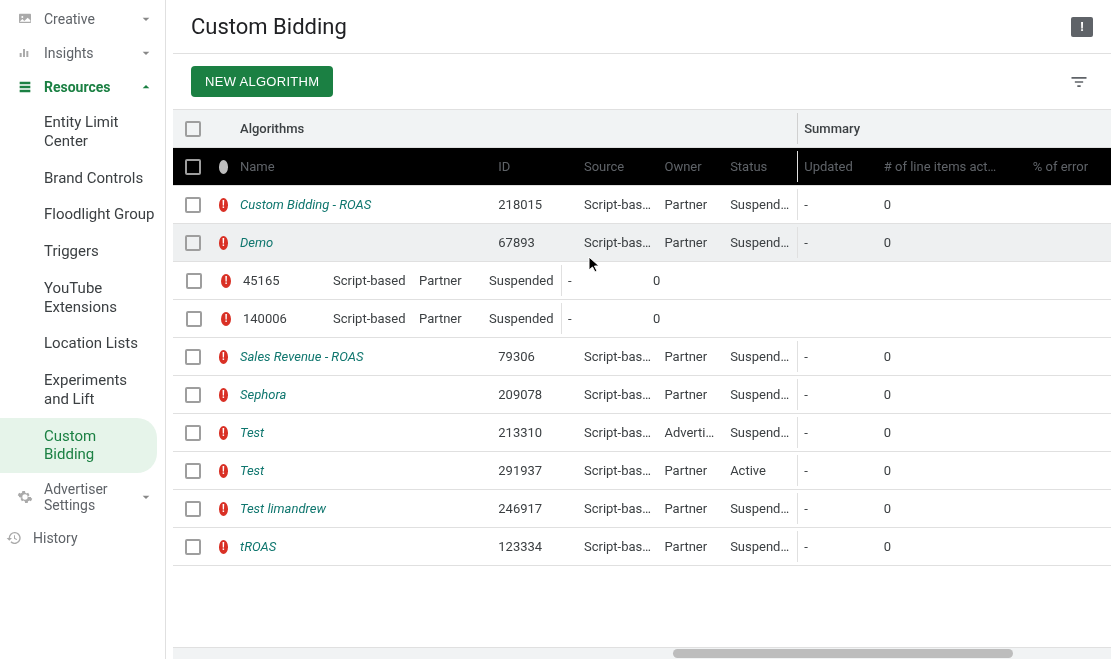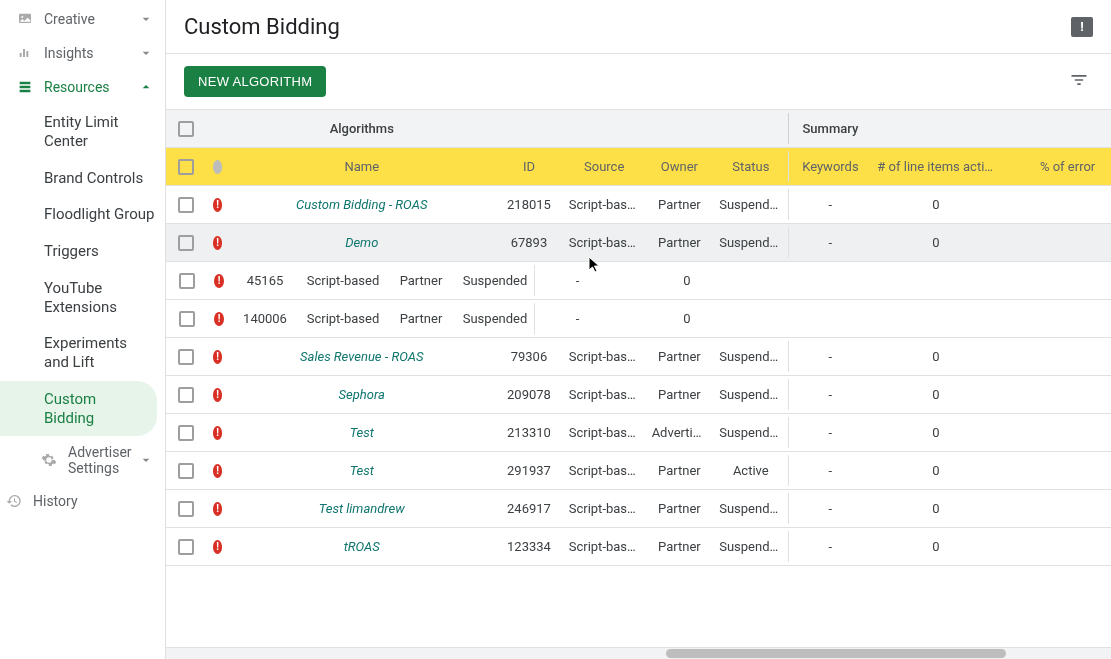--- a/index.html
+++ b/index.html
@@ -6,21 +6,21 @@
   body {
     font-family: Roboto, "Helvetica Neue", Arial, sans-serif;
     font-size: 13px;
     color: #3c4043;
     background: #fff;
     width: 1111px;
     height: 659px;
     overflow: hidden;
     position: relative;
   }
-  .layout { display: flex; height: 100%; }
+  .layout { display: flex; height: 100%; gap: 7px; }
 
   
   .sidebar {
     width: 166px;
     flex: 0 0 166px;
     border-right: 1px solid #e0e0e0;
     background: #fff;
     overflow-y: auto;
     padding-top: 2px;
   }
@@ -29,21 +29,21 @@
     align-items: center;
     padding: 8px 10px 8px 16px;
     color: #5f6368;
     cursor: pointer;
     position: relative;
   }
   .side-item .icon { width: 18px; height: 18px; display:flex;align-items:center;justify-content:center; color:#aaa; }
   .side-item .label { flex: 1; margin-left: 10px; font-size: 14px; }
   .side-item .chev { width: 18px; display:flex;align-items:center;justify-content:center; color:#888; }
   .side-item.green .icon, .side-item.green .label, .side-item.green .chev { color:#1b8043; }
-  .side-item.green .label { font-weight:400; }
+  .side-item.green .label { font-weight:700; }
   .sub-item {
     padding: 9px 10px 9px 44px;
     color: #3c4043;
     font-size: 15px;
     cursor: pointer;
     line-height: 1.25;
   }
   .sub-item.active {
     background: #e6f4ea;
     border-top-right-radius: 20px;
@@ -65,48 +65,48 @@
     width: 22px; height: 20px; background:#5f6368; border-radius:2px;
     display:flex;align-items:center;justify-content:center;color:#fff;font-weight:bold;font-size:13px;
     position:relative;
   }
   .feedback-badge::after{
     content:"";position:absolute;bottom:-4px;left:5px;
     border:4px solid transparent;border-top-color:#5f6368;border-right-width:0;
   }
 
   .toolbar {
-    display:flex; padding:12px 18px;
+    display:flex; align-items:center; padding:12px 18px;
     background:#fff; border-bottom:1px solid #e0e0e0;
   }
   .new-btn {
     background:#1b8043;color:#fff;border:none;
     padding:8px 14px;font-size:13px;font-weight:500;letter-spacing:.3px;
     border-radius:4px;cursor:pointer;
   }
   .toolbar .spacer{flex:1;}
   .filter-icon {color:#5f6368;cursor:pointer;padding:4px;}
 
   
   .grid {
-    flex:1; overflow:auto; background:#fff;text-align:center;
+    flex:1; overflow:auto; background:#fff;
   }
   .row {
     display:flex; align-items:center; border-bottom:1px solid #e0e0e0;
     min-height:38px; font-size:13px;
   }
   .row.group-head { background:#f1f3f4; font-weight:500; color:#3c4043; }
-  .row.col-head { background:#fde047; color:#5f6368; font-weight:400;}
+  .row.col-head { background:#000000; color:#5f6368; font-weight:400;}
   .row.data.hovered { background:#eef0f1; }
   .cell { padding:8px 6px; overflow:hidden; white-space:nowrap; text-overflow:ellipsis; }
   .c-cb   { width:42px; display:flex; justify-content:center; }
   .c-ico  { width:22px; display:flex; justify-content:center; }
   .c-name { width:278px; }
   .c-id   { width:70px; }
-  .c-src  { width:86px; }
+  .c-src  { width:86px;margin-left:20px; }
   .c-own  { width:70px; }
   .c-stat { width:78px; }
   .c-upd  { width:86px; border-left:1px solid #e0e0e0; }
   .row.group-head .c-upd { border-left:1px solid #d0d0d0; }
   .c-line { width:134px; }
   .c-err  { width:90px;margin-left:24px; }
   .cb {
     width:16px;height:16px;border:2px solid #9e9e9e;border-radius:2px;display:inline-block;
   }
   .err-dot{
@@ -177,23 +177,24 @@
           <svg width="16" height="16" viewBox="0 0 24 24">
             <path fill="currentColor" d="M7 14l5-5 5 5z"></path>
           </svg>
         </span>
       </div>
       <div class="sub-item">Entity Limit Center</div>
       <div class="sub-item">Brand Controls</div>
       <div class="sub-item">Floodlight Group</div>
       <div class="sub-item">Triggers</div>
       <div class="sub-item">YouTube Extensions</div>
+      <div class="sub-item">Location Lists</div>
       <div class="sub-item">Experiments and Lift</div>
       <div class="sub-item active">Custom Bidding</div>
-      <div class="side-item" style="padding-left: 16px; margin-left: 24px;">
+      <div class="side-item" style="padding-left: 16px;">
         <span class="icon">
           <svg width="16" height="16" viewBox="0 0 24 24">
             <path fill="currentColor" d="M12 8a4 4 0 100 8 4 4 0 000-8m9 4a7 7 0 01-.1 1.2l2 1.6-2 3.4-2.4-1a7 7 0 01-2 1.2l-.4 2.6h-4l-.4-2.6a7 7 0 01-2-1.2l-2.4 1-2-3.4 2-1.6A7 7 0 013 12a7 7 0 01.1-1.2l-2-1.6 2-3.4 2.4 1a7 7 0 012-1.2L8 3h4l.4 2.6a7 7 0 012 1.2l2.4-1 2 3.4-2 1.6c.1.4.2.8.2 1.2z"></path>
           </svg>
         </span>
         <span class="label">Advertiser Settings</span>
         <span class="chev">
           <svg width="16" height="16" viewBox="0 0 24 24">
             <path fill="currentColor" d="M7 10l5 5 5-5z"></path>
           </svg>
@@ -245,21 +246,21 @@
             <span class="cb"></span>
           </div>
           <div class="cell c-ico">
             <span class="info-dot"></span>
           </div>
           <div class="cell c-name">Name</div>
           <div class="cell c-id">ID</div>
           <div class="cell c-src">Source</div>
           <div class="cell c-own">Owner</div>
           <div class="cell c-stat">Status</div>
-          <div class="cell c-upd">Keywords</div>
+          <div class="cell c-upd">Updated</div>
           <div class="cell c-line"># of line items active</div>
           <div class="cell c-err">% of error</div>
         </div>
         <div class="row data">
           <div class="cell c-cb">
             <span class="cb"></span>
           </div>
           <div class="cell c-ico">
             <span class="err-dot">!</span>
           </div>

